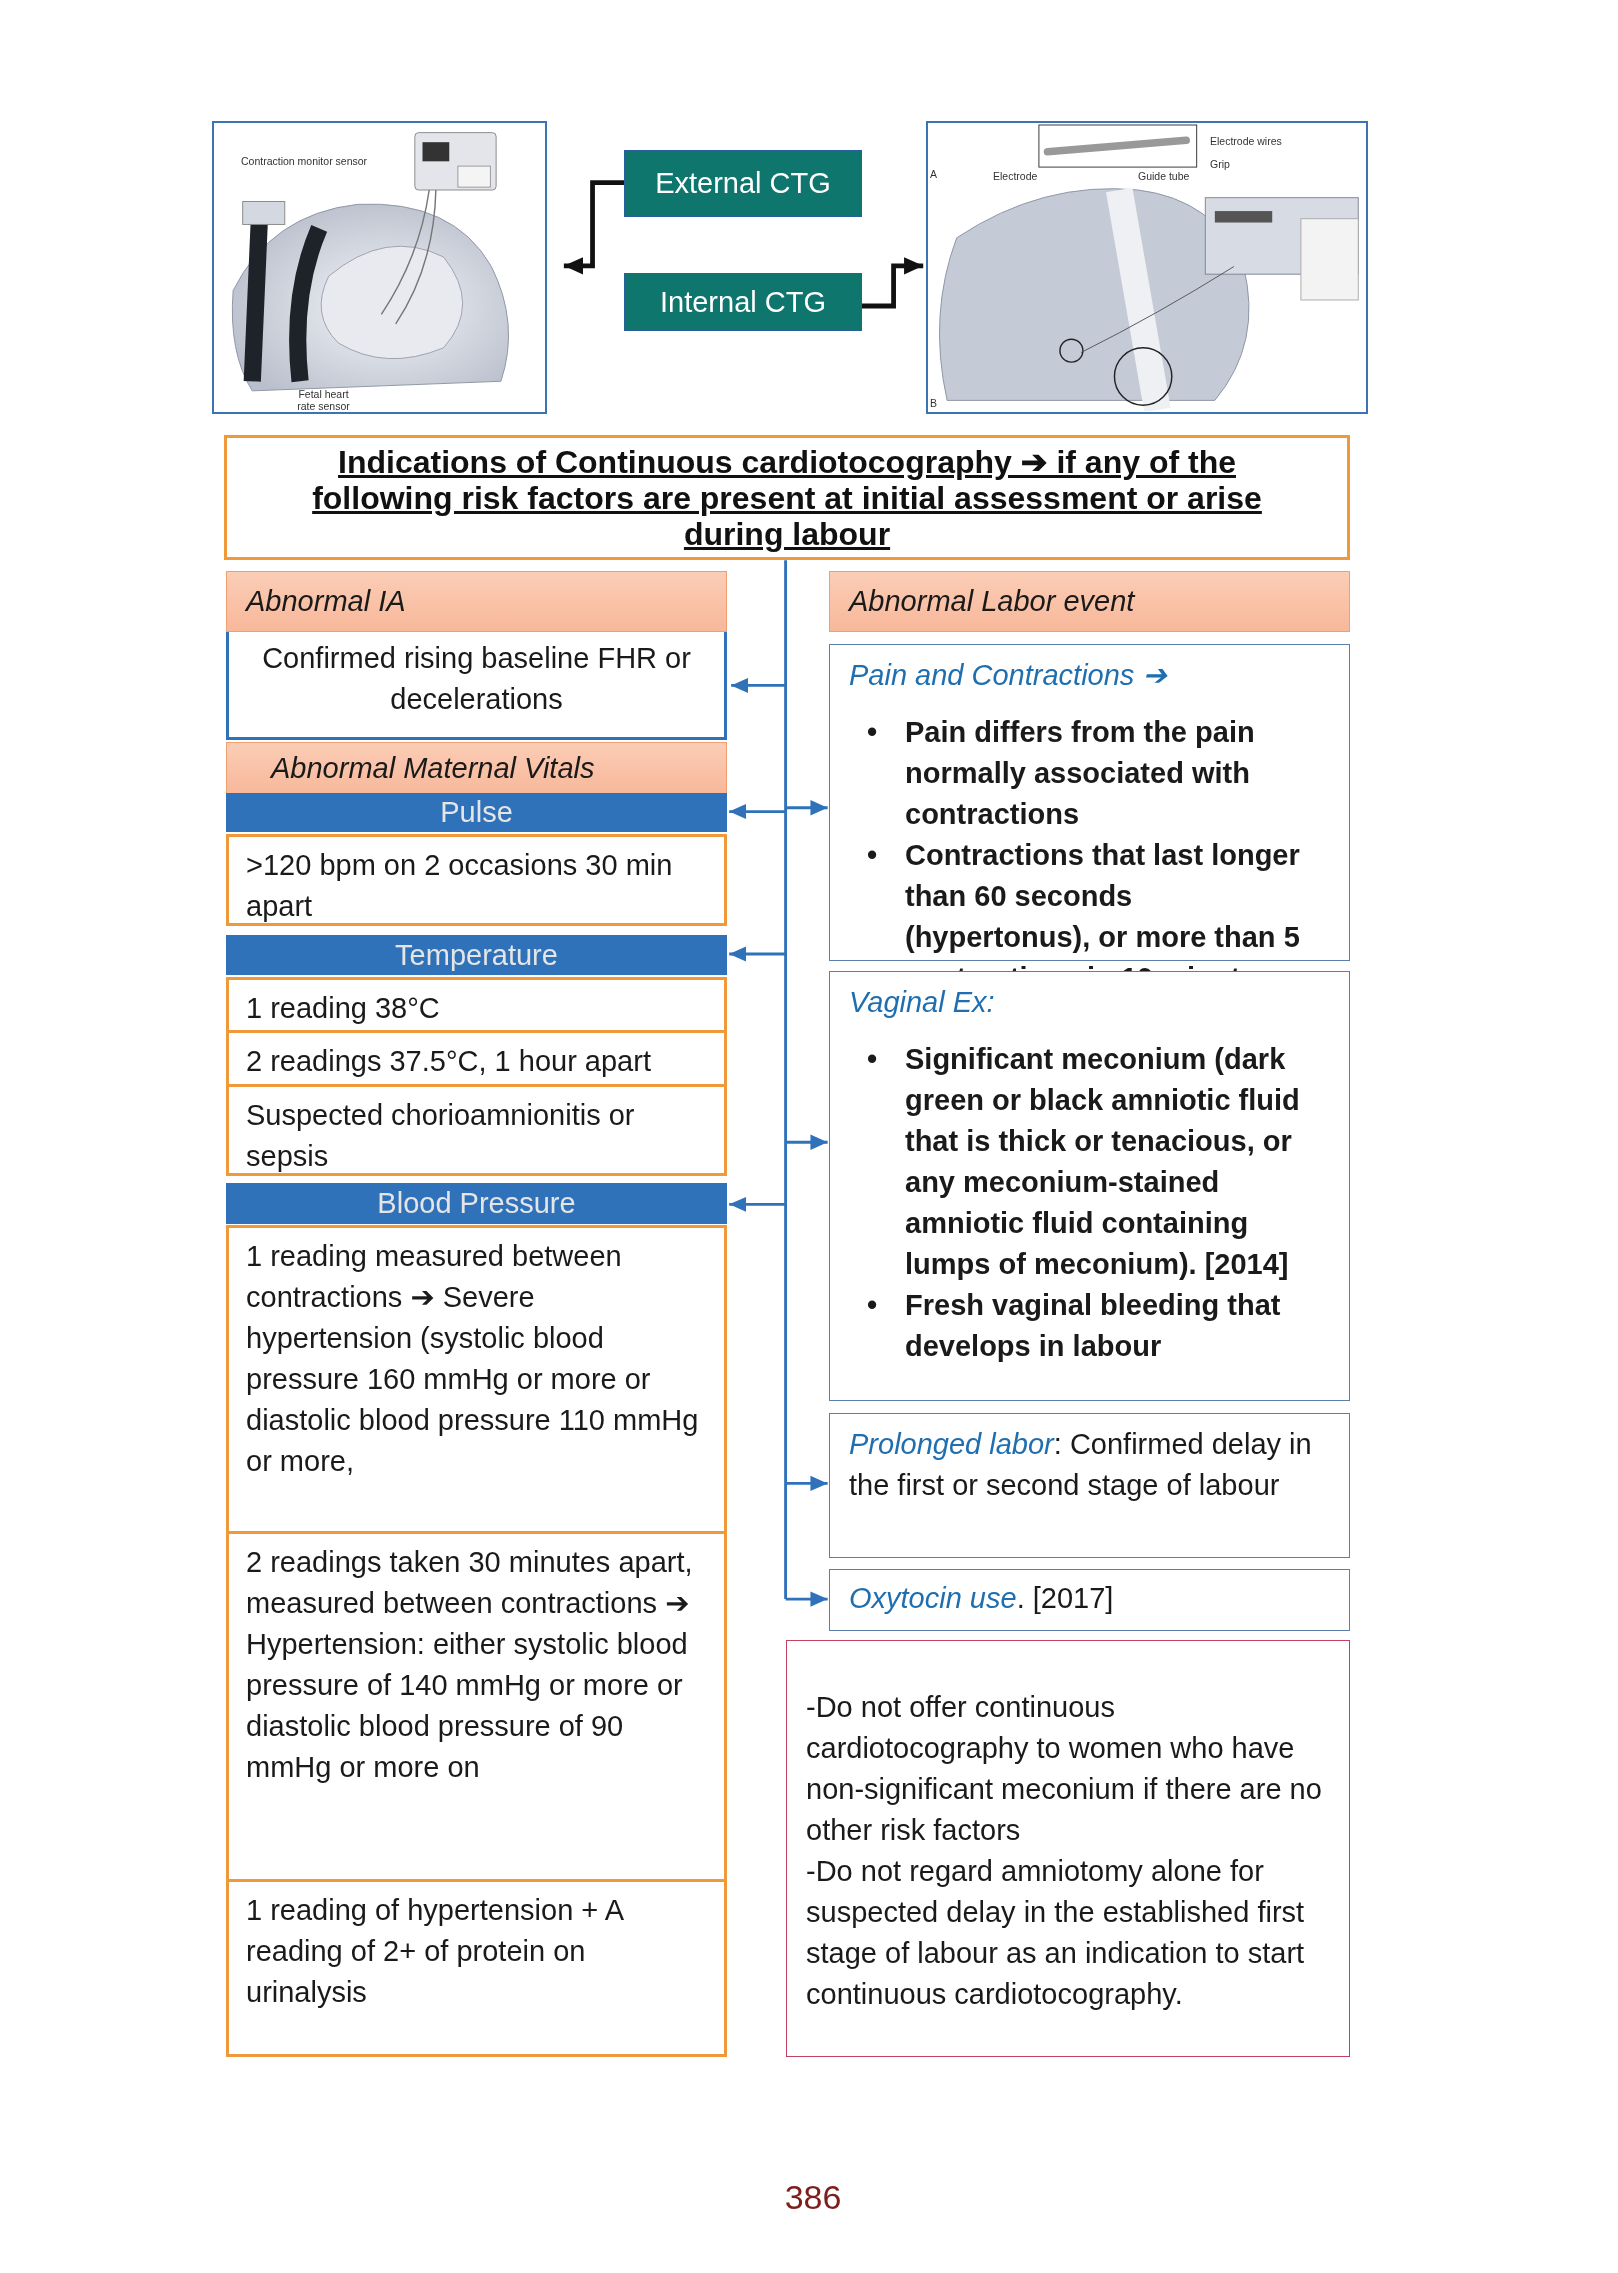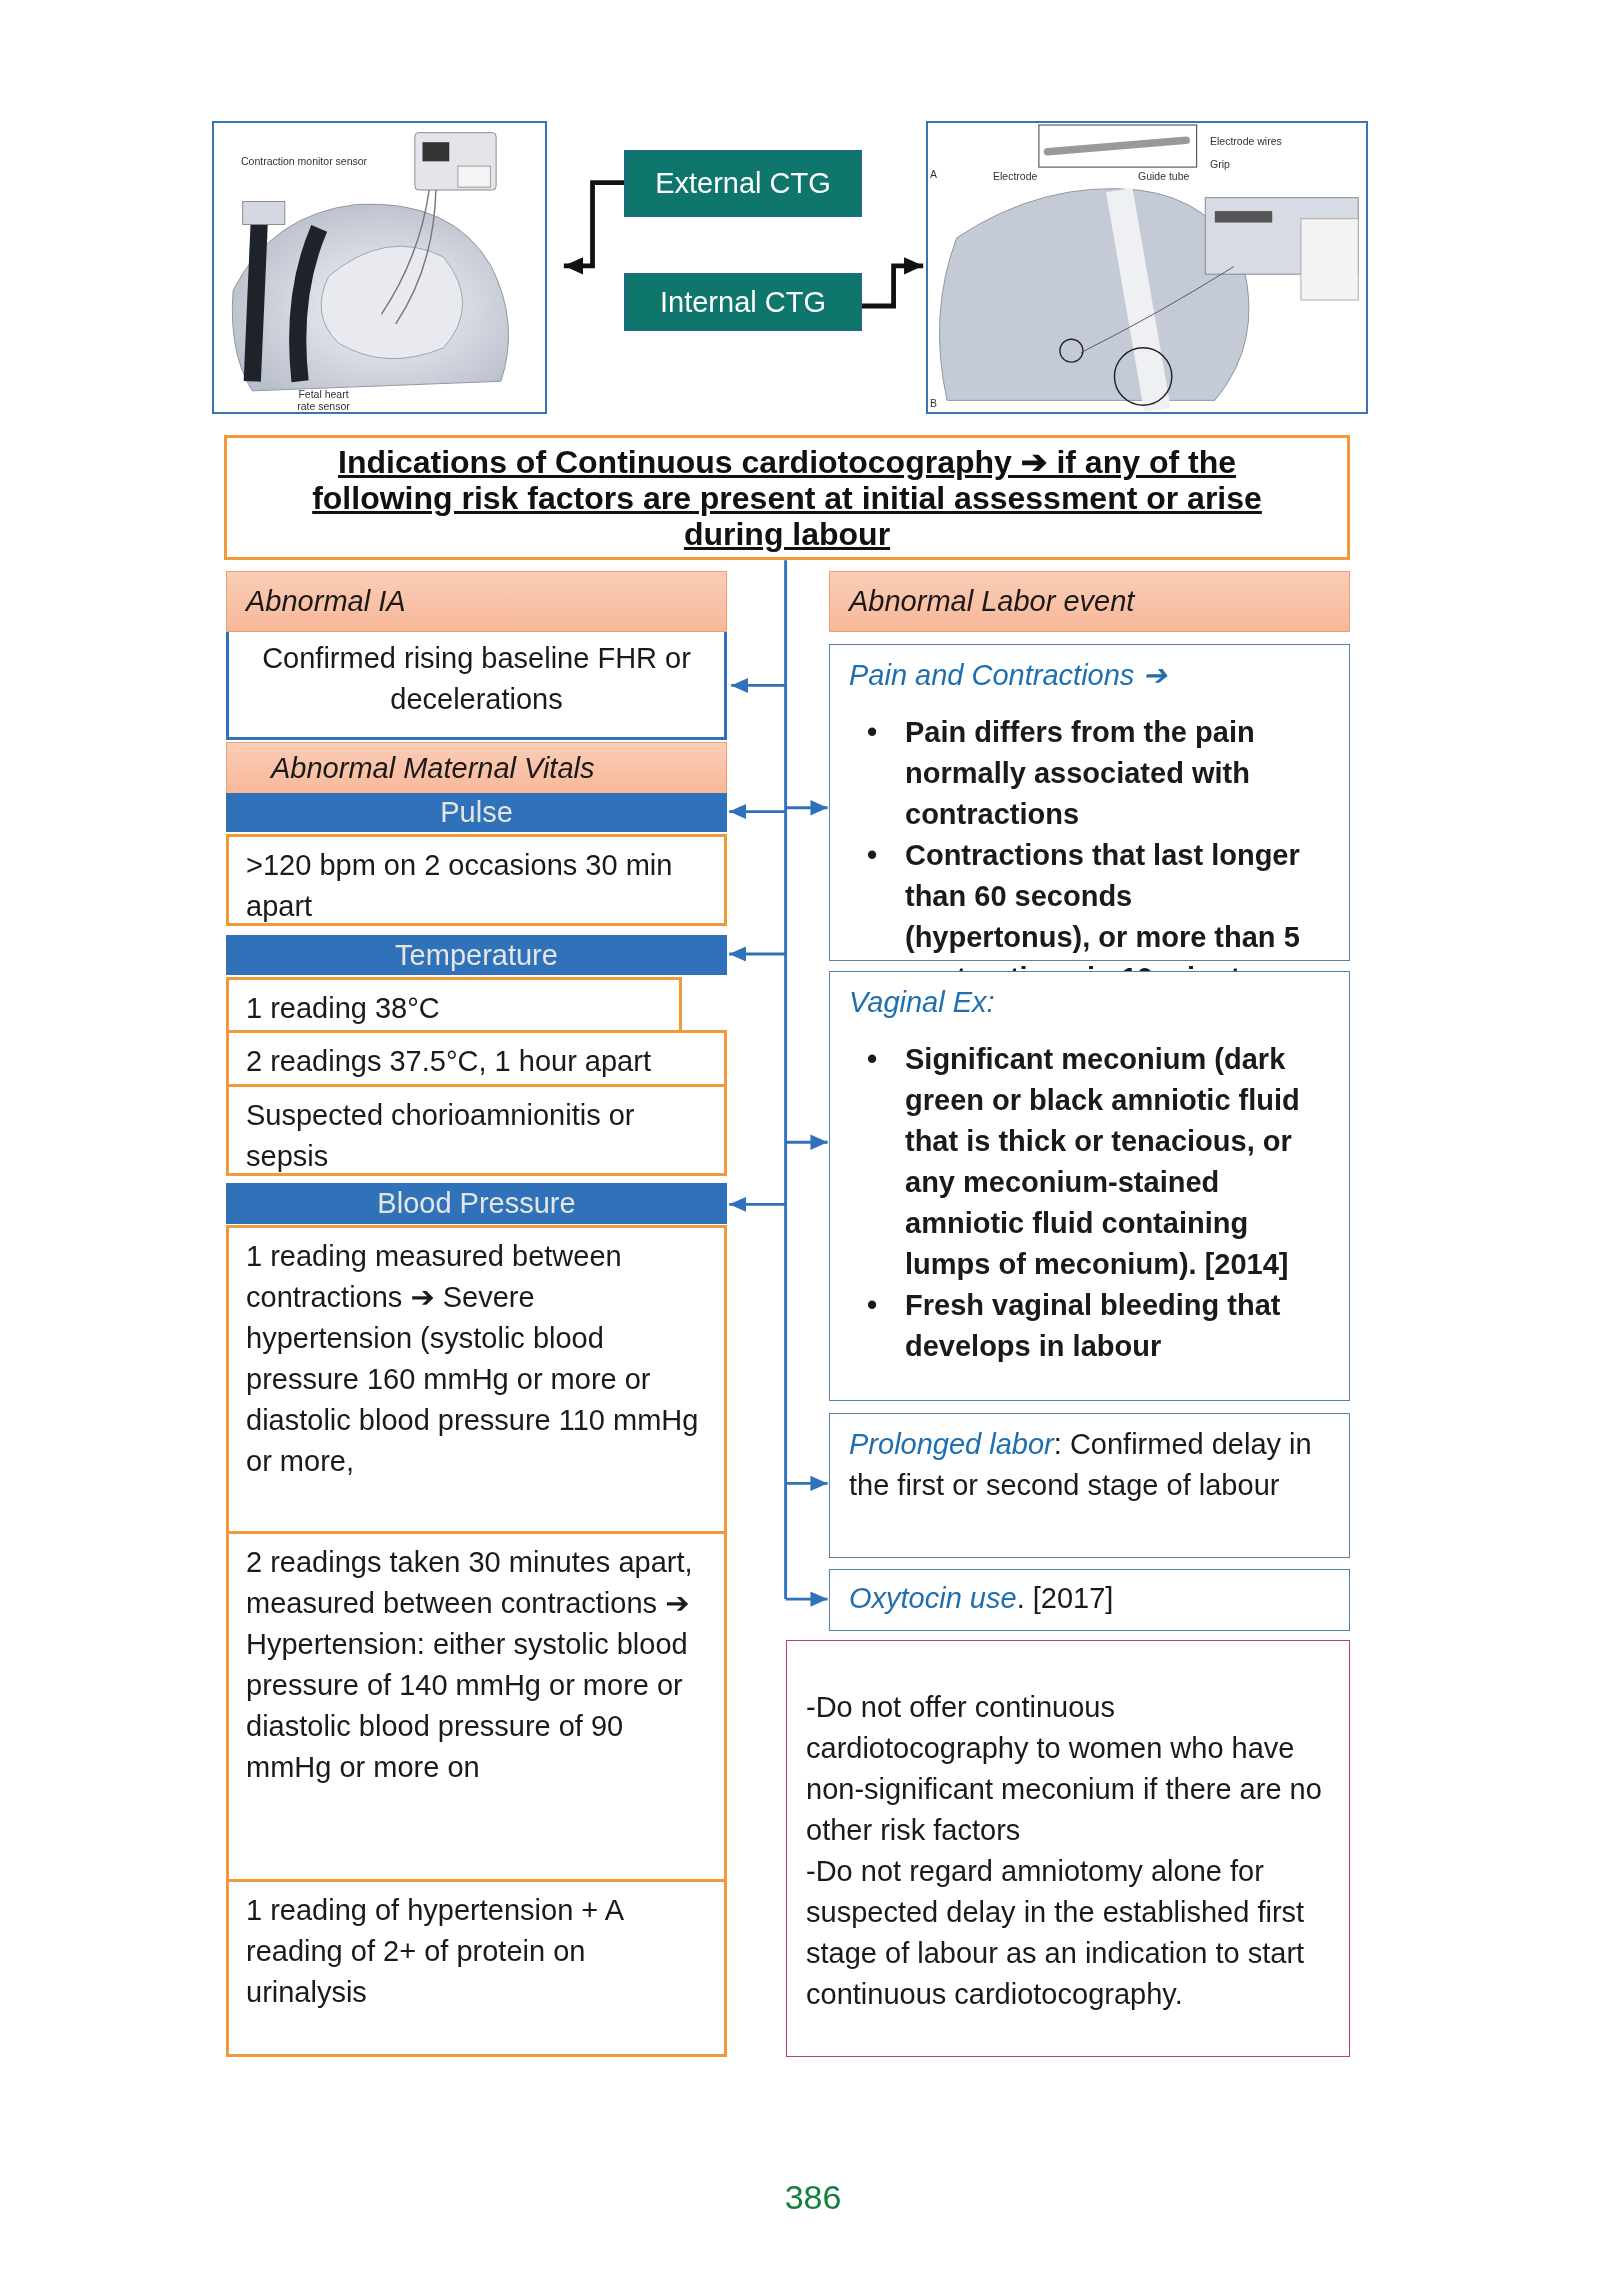--- a/index.html
+++ b/index.html
@@ -17,21 +17,21 @@
   .blue-head { background:#2f72ba; color:#e5e5e5; font-size:29px; display:flex; align-items:center; justify-content:center; }
   .obox { border:3.8px solid #f0993a; background:#fff; font-size:29px; line-height:41px; padding:7.6px 17px; }
   .bbox-l { border:3.8px solid #2f72ba; border-top:none; background:#fff; font-size:29px; line-height:41px;
             text-align:center; padding:5.7px 13.4px; }
   .rbox { border:1.9px solid #5a7fa8; background:#fff; font-size:29px; line-height:41px; padding:9.6px 19px 9.6px 19px; }
   .rbox .sub { color:#1f6fb0; font-style:italic; }
   .rbox ul { margin:16px; padding:0; list-style:none;font-weight:bold; }
   .rbox li { position:relative; padding-left:40px; }
   .rbox li::before { content:"•"; position:absolute; left:1.9px; top:0; }
   .note { border:1.9px solid #c04060; background:#fff; font-size:29px; line-height:41px; padding:46px 19px 0 19px; }
-  .page-num { font-size:34px; color:#15803d; text-align:center; }
+  .page-num { font-size:34px; color:#7f1d1d; text-align:center; }
   svg.lines { position:absolute; left:0; top:0; }
   .lbl { position:absolute; font-size:10.5px; color:#333; line-height:11.5px; }
 </style>
 </head>
 <body>
 
 <svg class="lines" width="1618" height="2273" viewBox="0 0 1693 2378">
   <defs>
     <marker id="ab" markerWidth="10" markerHeight="10" refX="8" refY="5" orient="auto" markerUnits="userSpaceOnUse">
       <path d="M0,0 L10,5 L0,10 z" fill="#111"></path>
@@ -114,21 +114,21 @@
 <div class="abs peach" style="left:226px;top:571px;width:501px;height:61px;">Abnormal IA</div>
 <div class="abs bbox-l" style="left:226px;top:632px;width:501px;height:108px;">
   <span>Confirmed rising baseline FHR or decelerations</span>
 </div>
 
 <div class="abs peach" style="left:226px;top:742px;width:501px;height:52px;padding-left:44px;">Abnormal Maternal Vitals</div>
 <div class="abs blue-head" style="left:226px;top:793px;width:501px;height:39px;">Pulse</div>
 <div class="abs obox" style="left:226px;top:834px;width:501px;height:92px;">&gt;120 bpm on 2 occasions 30 min apart</div>
 
 <div class="abs blue-head" style="left:226px;top:935px;width:501px;height:40px;">Temperature</div>
-<div class="abs obox" style="left:226px;top:977px;width:456px;height:57px;">1 reading 38°C</div>
+<div class="abs obox" style="left:226px;top:977px;width:501px;height:57px;">1 reading 38°C</div>
 <div class="abs obox" style="left:226px;top:1030px;width:501px;height:57px;">2 readings 37.5°C, 1 hour apart</div>
 <div class="abs obox" style="left:226px;top:1084px;width:501px;height:92px;">Suspected chorioamnionitis or sepsis</div>
 
 <div class="abs blue-head" style="left:226px;top:1183px;width:501px;height:41px;">Blood Pressure</div>
 <div class="abs obox" style="left:226px;top:1225px;width:501px;height:310px;">1 reading measured between contractions ➔ Severe hypertension (systolic blood pressure 160 mmHg or more or diastolic blood pressure 110 mmHg or more,</div>
 <div class="abs obox" style="left:226px;top:1531px;width:501px;height:352px;">2 readings taken 30 minutes apart, measured between contractions ➔ Hypertension: either systolic blood pressure of 140 mmHg or more or diastolic blood pressure of 90 mmHg or more on</div>
 <div class="abs obox" style="left:226px;top:1879px;width:501px;height:178px;">1 reading of hypertension + A reading of 2+ of protein on urinalysis</div>
 
 <div class="abs peach" style="left:829px;top:571px;width:521px;height:61px;">Abnormal Labor event</div>
 

